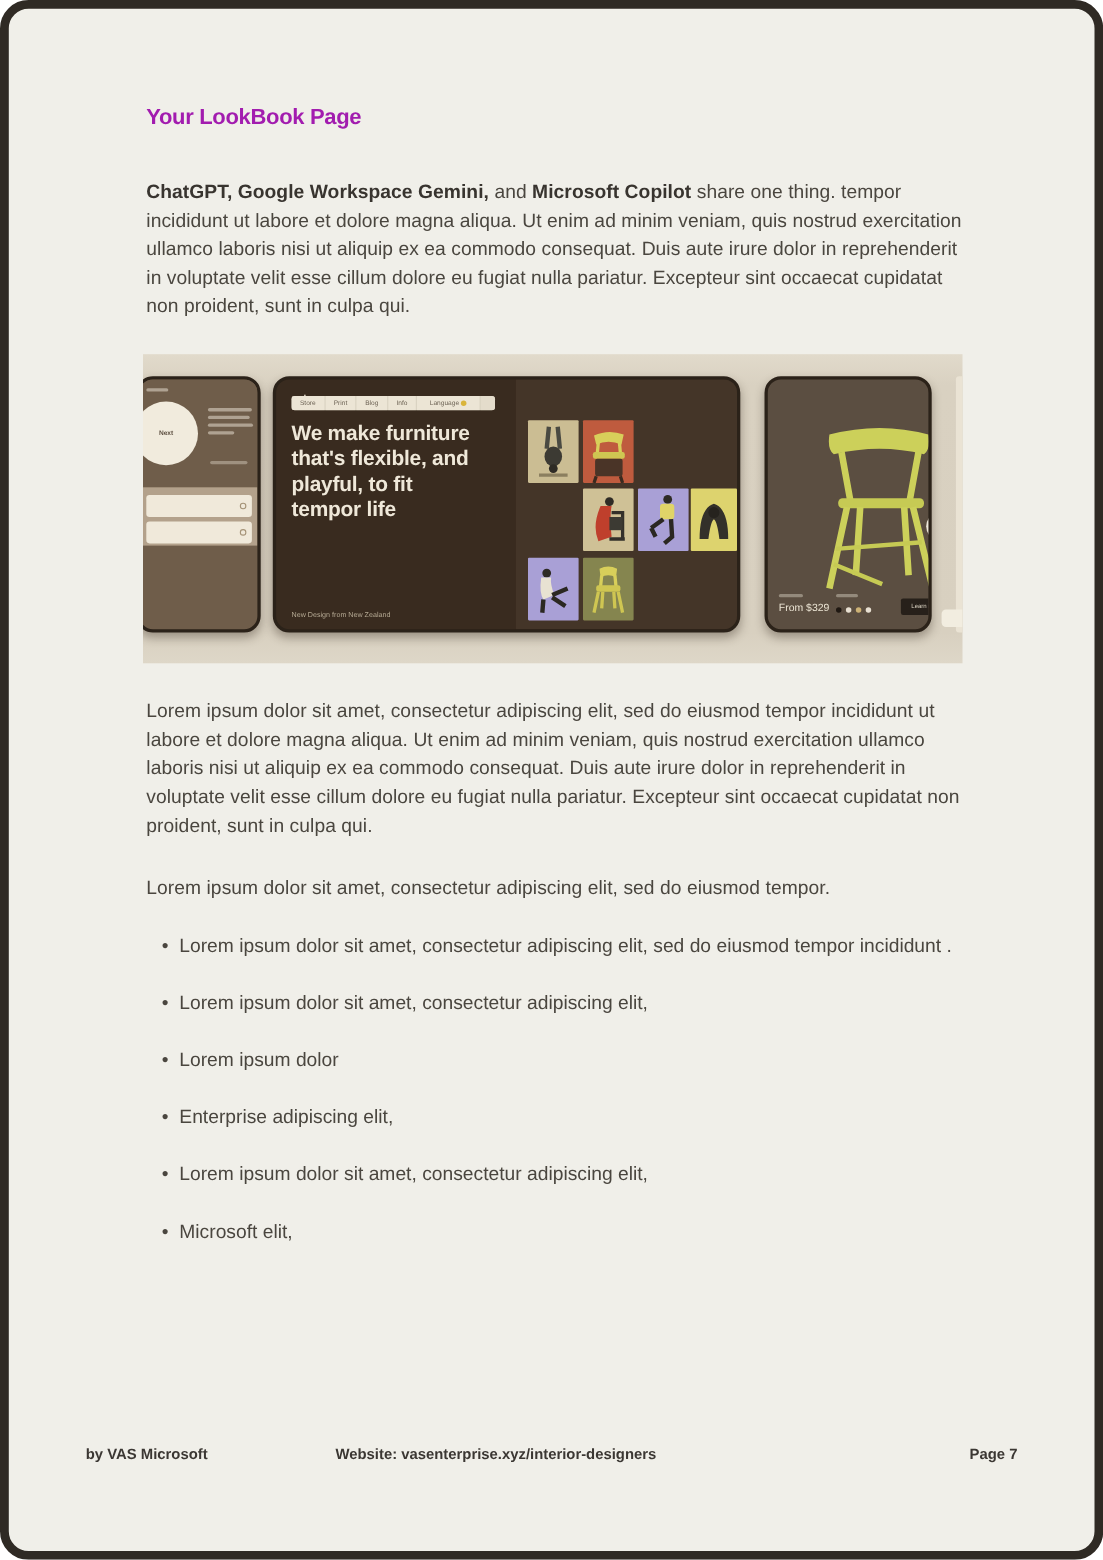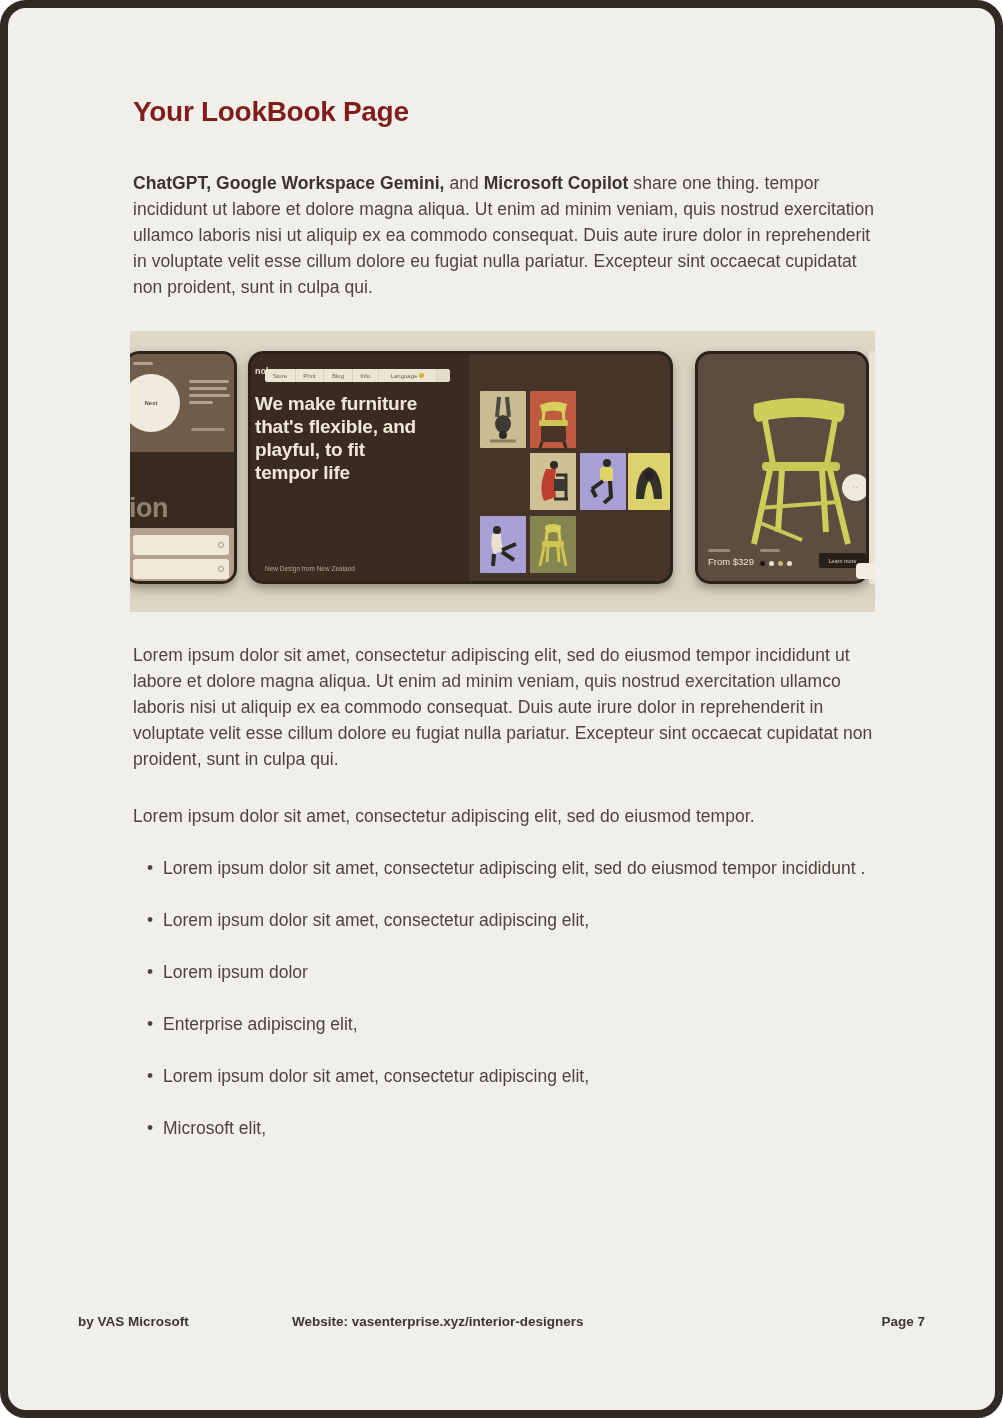--- a/index.html
+++ b/index.html
@@ -8,22 +8,22 @@
 
   .page {
     position:relative; width:1003px; height:1418px;
     background:#f0efe9; border:8px solid #2f2a24; border-radius:26px;
     overflow:hidden;
   }
 
   .content { position:absolute; left:125px; top:0; width:742px; }
 
   h1.page-title {
-    margin:88px 0 42px 0; font-size:28px; font-weight:700;
-    color:#7f1d1d; letter-spacing:-0.3px;
+    margin:88px 0 42px 0; font-size:20px; font-weight:700;
+    color:#a21caf; letter-spacing:-0.3px;
   }
 
   p.body-text {
     margin:0 0 31px 0; font-size:17.5px; line-height:26px;
     color:#4a463f; letter-spacing:0.05px;
   }
   p.body-text b { color:#38342f; font-weight:700; }
   p.para3 { margin-bottom:26px; }
 
   
@@ -55,21 +55,21 @@
   .input-bar {
     position:absolute; left:6px; width:96px; height:20px;
     background:#f0e9da; border-radius:3px;
   }
   .input-bar .chev {
     position:absolute; right:5px; top:7px; width:6px; height:6px;
     border:1px solid #a59377; border-radius:50%;
   }
   
   .card-mid { left:118px; width:425px; background:#392b1f; }
-  .mc-textpanel { position:absolute; left:0; top:0; width:218px; height:100%; padding:12px 4px; }
+  .mc-textpanel { position:absolute; left:0; top:0; width:218px; height:100%; padding:12px 14px; }
   .mc-brand { font-size:9px; font-weight:700; color:#e9e1d1; }
   .mc-headline { margin-top:16px; font-size:19px; line-height:23px; font-weight:700; color:#efe8d9; letter-spacing:-0.2px; }
   .mc-headline span { display:block; }
   .mc-caption { position:absolute; left:14px; bottom:9px; font-size:6.5px; color:#b4a892; }
   .mc-gridpanel { position:absolute; left:218px; top:0; right:0; height:100%; background:#443528; }
   .mc-nav {
     position:absolute; left:14px; top:15px; width:185px; height:13px;
     background:#d9d1c0; border-radius:3px; display:flex; gap:1px; overflow:hidden;
   }
   .nav-seg {
@@ -83,21 +83,21 @@
   .tile svg { display:block; }
   
   .t1 { left:229px; top:37px;  background:#cbbd93; }
   .t2 { left:279px; top:37px;  background:#bf5b3e; }
   .t3 { left:279px; top:99px;  background:#cfc196; }
   .t4 { left:329px; top:99px;  background:#a9a0d6; }
   .t5 { left:377px; top:99px;  width:42px; background:#ddd36e; }
   .t6 { left:229px; top:162px; background:#a9a0d6; }
   .t7 { left:279px; top:162px; background:#85854f; }
   
-  .card-right { left:565px; width:174px; background:#5b4e41; }
+  .card-right { left:565px; width:152px; background:#5b4e41; }
   .chair-svg { position:absolute; left:40px; top:36px; }
   .circle-btn {
     position:absolute; left:144px; top:120px; width:27px; height:27px; border-radius:50%;
     background:#efe9dc; display:flex; align-items:center; justify-content:center;
     font-size:7px; color:#a4988a; letter-spacing:1px;
   }
   .rc-price { position:absolute; left:10px; top:202px; font-size:9.5px; font-weight:500; color:#ece5d4; }
   .rc-dots { position:absolute; left:62px; top:207px; display:flex; gap:4px; }
   .rc-dots i { width:5px; height:5px; border-radius:50%; display:block; }
   .dot-dark { background:#1f1812; }
@@ -116,21 +116,21 @@
   ul.bullets li {
     position:relative; padding-left:30px; margin-bottom:26px;
     font-size:17.5px; line-height:26px; color:#4a463f;
   }
   .bullet-dot { position:absolute; left:14px; top:0; color:#4a463f; }
 
   
   .footer { position:absolute; left:70px; right:70px; top:1306px; height:20px;
     font-size:13.5px; font-weight:700; color:#3b3733; }
   .footer .f-left { position:absolute; left:0; }
-  .footer .f-center { position:absolute; left:214px; }
+  .footer .f-center { position:absolute; left:227px; }
   .footer .f-right { position:absolute; right:0; }
 </style>
 </head>
 <body>
 
 <div class="page">
   <div class="content">
 
     <h1 class="page-title">Your LookBook Page</h1>
 
@@ -142,23 +142,20 @@
         <div class="lc-top">
           <div class="bar" style="left:6px; top:8px; width:20px;"></div>
           <div class="next-circle">
             <span>Next</span>
           </div>
           <div class="bar" style="left:62px; top:26px; width:40px; height:2.5px;"></div>
           <div class="bar" style="left:62px; top:33px; width:38px; height:2.5px;"></div>
           <div class="bar" style="left:62px; top:40px; width:41px; height:2.5px;"></div>
           <div class="bar" style="left:62px; top:47px; width:24px; height:2.5px;"></div>
           <div class="bar" style="left:64px; top:74px; width:34px; background:rgba(240,232,218,0.38);"></div>
-        </div>
-        <div class="lc-mid">
-          <div class="lc-headline">ion</div>
         </div>
         <div class="lc-bottom">
           <div class="input-bar" style="top:7px;">
             <span class="chev"></span>
           </div>
           <div class="input-bar" style="top:31px;">
             <span class="chev"></span>
           </div>
         </div>
       </div>

